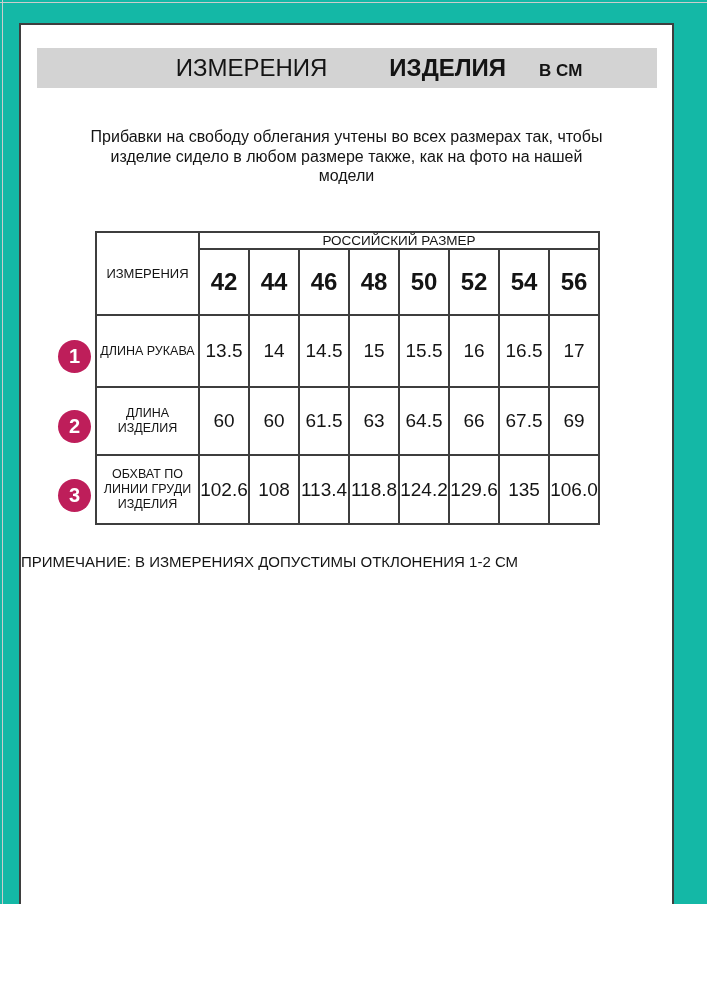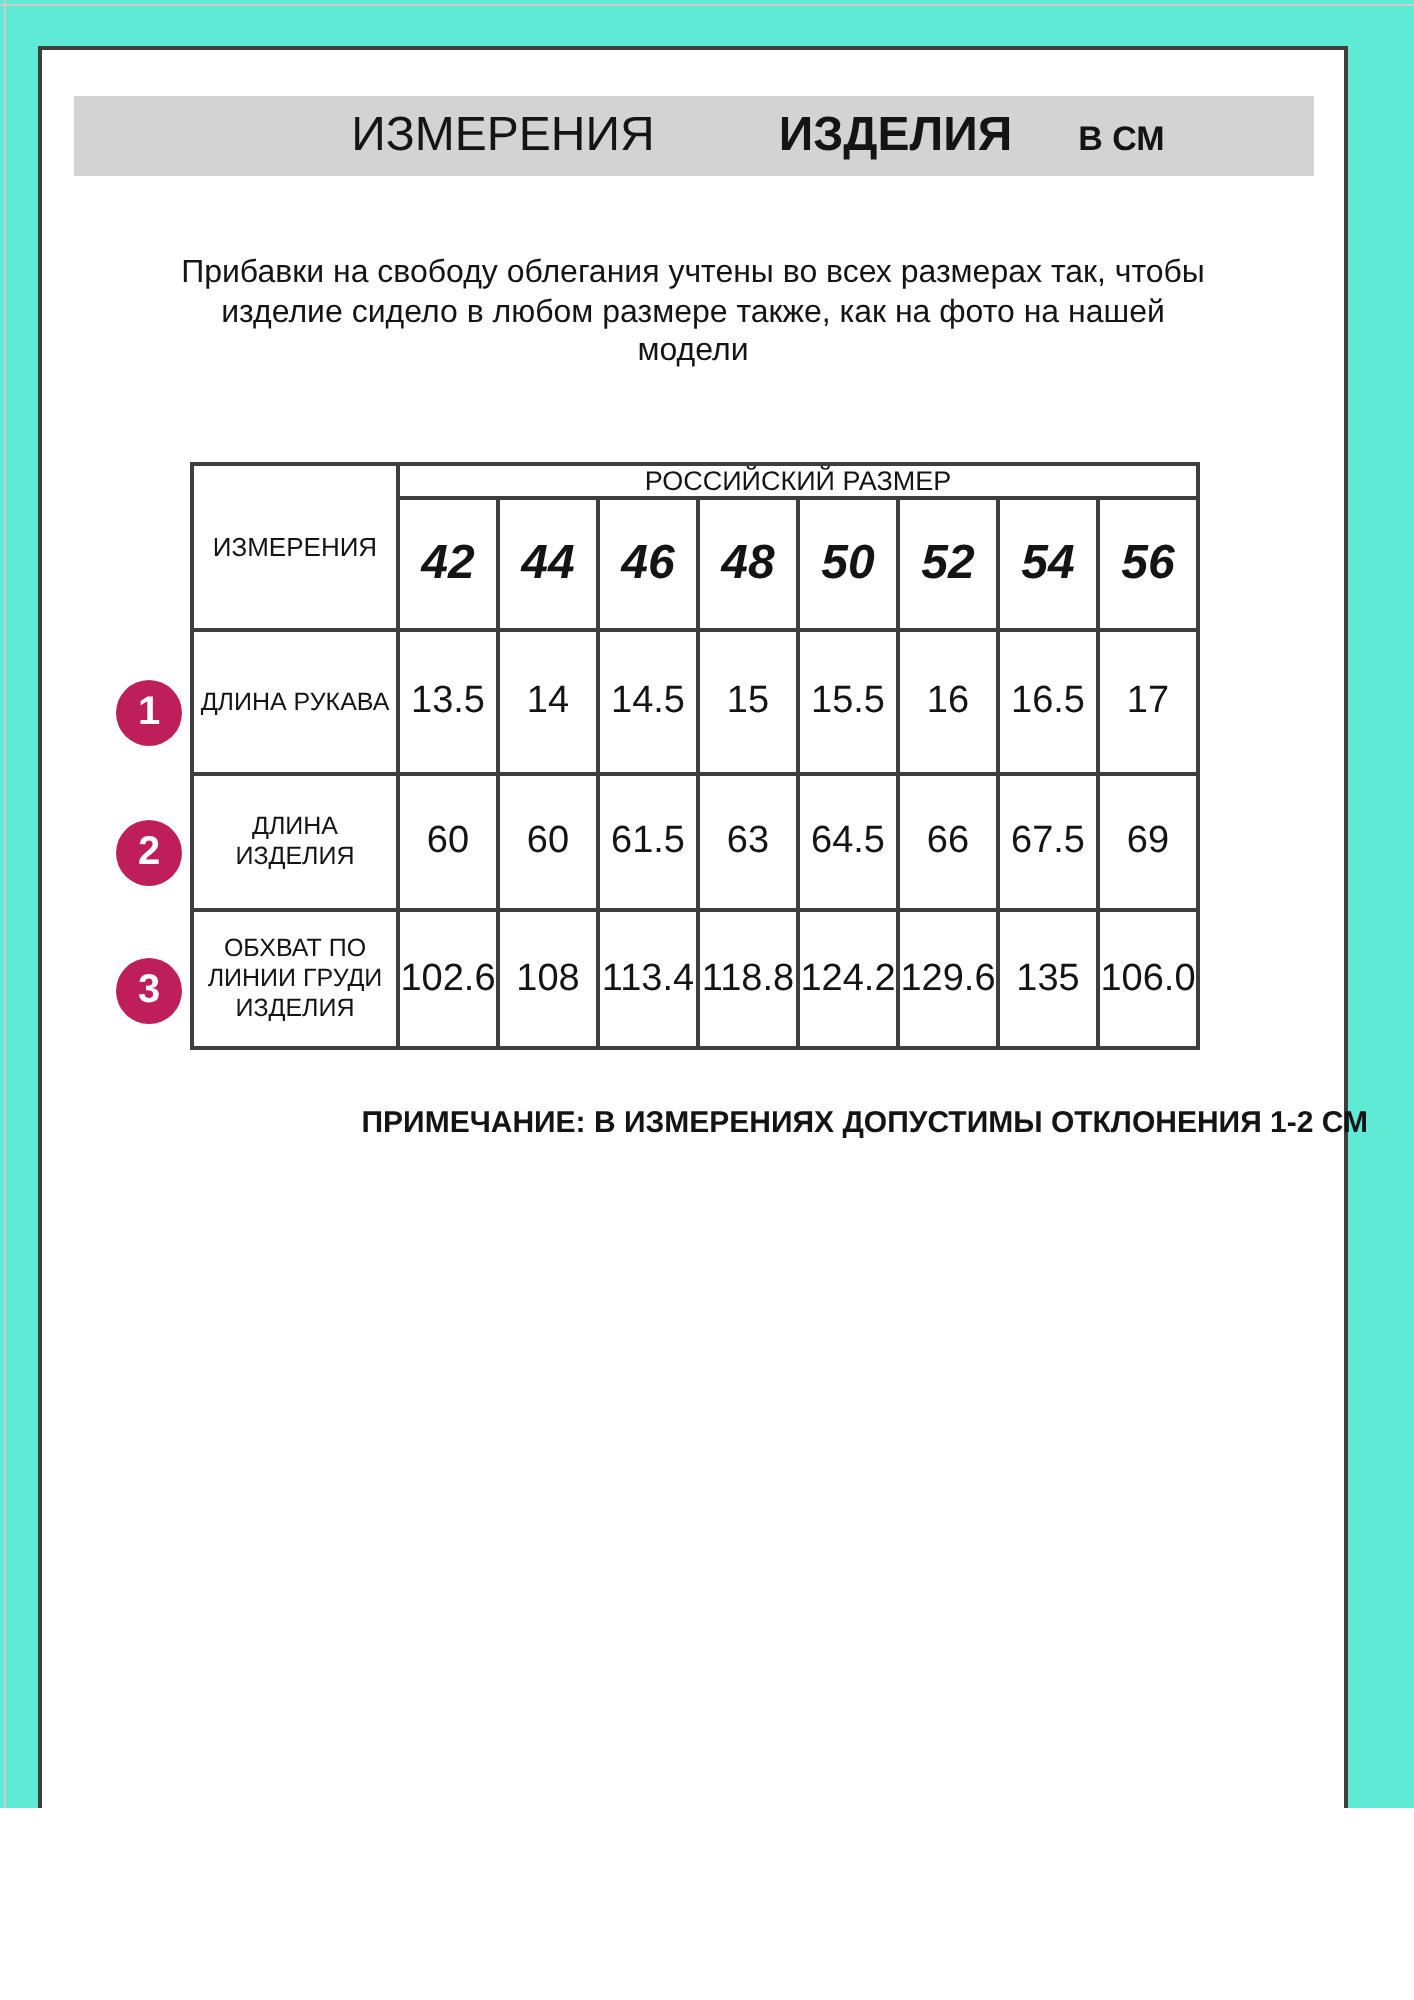--- a/index.html
+++ b/index.html
@@ -1,17 +1,17 @@
 <!DOCTYPE html>
 <html><head>
 <meta charset="utf-8">
 <style>
   html,body { margin:0; padding:0; background:#ffffff; }
   .page {
-    position:relative; width:707px; height:904px; background:#5eead4;
+    position:relative; width:707px; height:904px; background:#14b8a6;
     font-family:"Liberation Sans", sans-serif; color:#141414; overflow:hidden;
   }
   .artifact-top { position:absolute; left:0; top:2px; width:707px; height:1px; background:#cccccc; }
   .artifact-left { position:absolute; left:2px; top:0; width:1px; height:1000px; background:#cccccc; }
 
   .frame {
     position:absolute; left:19px; top:23px; width:651px; height:940px;
     border:2px solid #3e3e3e; background:#ffffff;
   }
 
@@ -41,36 +41,36 @@
     border:2px solid #3e3e3e; text-align:center; vertical-align:middle; padding:0;
     overflow:hidden;
   }
   .row-group   { height:16px; }
   .row-sizes   { height:66px; }
   .row-data-1  { height:72px; }
   .row-data-2  { height:68px; }
   .row-data-3  { height:69px; }
   .group-header-cell { font-size:13.5px; }
   .measure-header-cell { font-size:13px; }
-  .size-cell  { font-size:24px; font-weight:700;font-style:italic; }
+  .size-cell  { font-size:24px; font-weight:700; }
   .label-cell { font-size:12.5px; line-height:15px; white-space:pre-line; }
   .value-cell { font-size:19px;margin-left:45px; }
 
   .circle {
     position:absolute; left:37px; width:33px; height:33px; border-radius:50%;
     color:#ffffff; font-weight:700; font-size:20px;
     display:flex; align-items:center; justify-content:center;
   }
   .circle-1 { top:315px; }
   .circle-2 { top:385px; }
   .circle-3 { top:454px; }
 
   .note {
-    position:absolute; top:528px; left:12px; width:100%;
-    text-align:right; font-weight:700; font-size:15px;
+    position:absolute; top:528px; left:0; width:100%;
+    text-align:left; font-weight:400; font-size:15px;
   }
 </style>
 </head>
 <body>
 
 <div class="page">
   <div class="artifact-top"></div>
   <div class="artifact-left"></div>
 
   <div class="frame">

